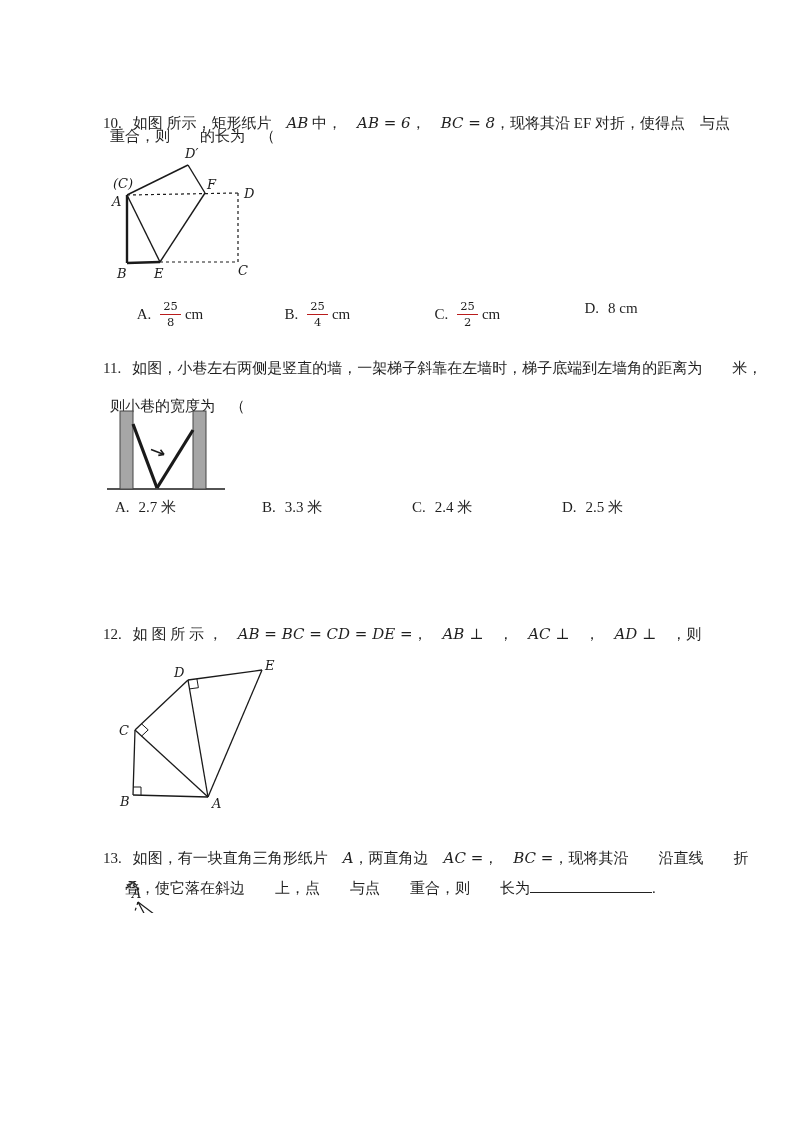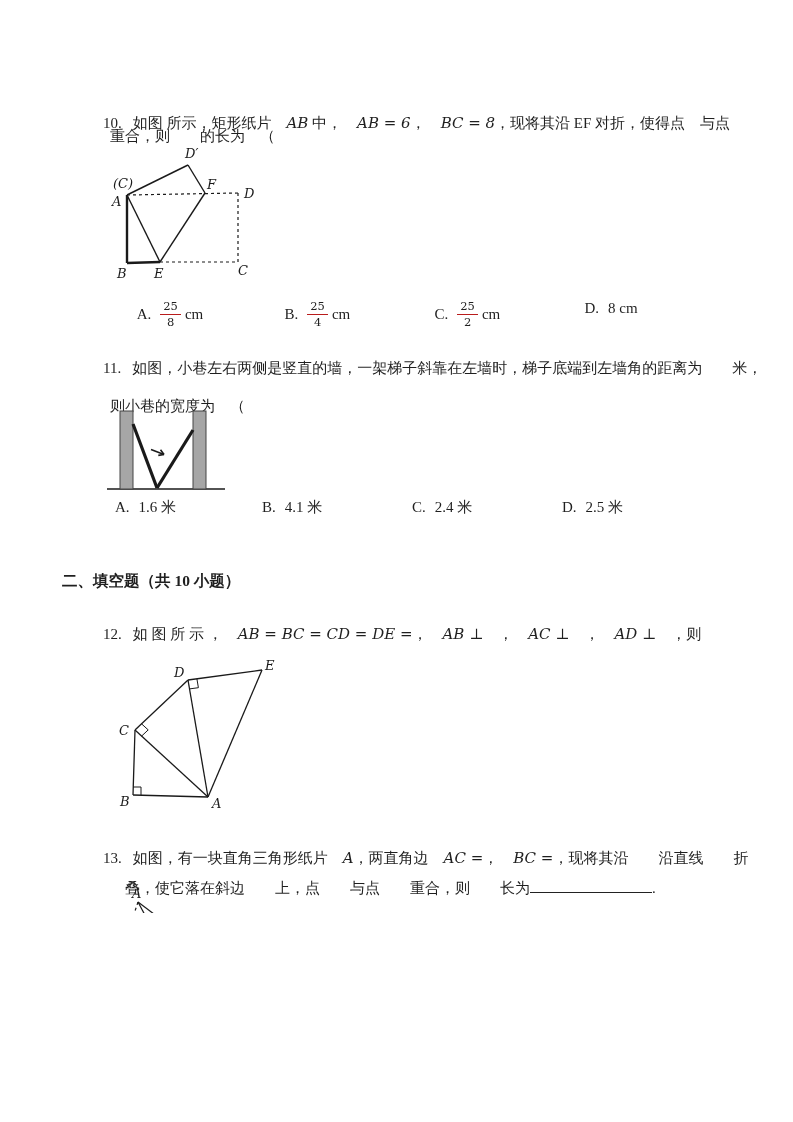--- a/index.html
+++ b/index.html
@@ -90,27 +90,26 @@
     <line x1="28" y1="16" x2="52" y2="80" stroke-width="3.2" stroke="#111"></line>
     <line x1="52" y1="80" x2="88" y2="22" stroke-width="3.2" stroke="#111"></line>
     <g>
       <line x1="46" y1="41.5" x2="59" y2="46.5" stroke-width="1.6"></line>
       <line x1="59" y1="46.5" x2="53.3" y2="47.4" stroke-width="1.6"></line>
       <line x1="59" y1="46.5" x2="55.5" y2="41.8" stroke-width="1.6"></line>
     </g>
   </svg>
 
   <div class="opts" style="top:498px;">
-    <span class="opt" style="left:115px;"><span class="olabel">A.</span><span>1.6</span> <span>米</span></span>
-    <span class="opt" style="left:262px;"><span class="olabel">B.</span><span>4.1</span> <span>米</span></span>
+    <span class="opt" style="left:115px;"><span class="olabel">A.</span><span>2.7</span> <span>米</span></span>
+    <span class="opt" style="left:262px;"><span class="olabel">B.</span><span>3.3</span> <span>米</span></span>
     <span class="opt" style="left:412px;"><span class="olabel">C.</span><span>2.4</span> <span>米</span></span>
     <span class="opt" style="left:562px;"><span class="olabel">D.</span><span>2.5</span> <span>米</span></span>
   </div>
 
-  <div class="section-header" style="top:571px;left:62px;">二、填空题（共 10 小题）</div>
 
   <div class="line" style="top:601px;left:88px;">
     <span class="qnum">12.</span><span class="cn">如 图 所 示 ，　</span><span class="math">AB = BC = CD = DE =</span><span class="cn">，　</span><span class="math">AB ⊥</span><span class="cn">　，　</span><span class="math">AC ⊥</span><span class="cn">　，　</span><span class="math">AD ⊥</span><span class="cn">　，则</span>
   </div>
 
   <svg class="fig" style="top:658px;left:115px;" width="165" height="155" viewBox="0 0 165 155">
     <g>
       <line x1="18" y1="137" x2="93" y2="139" stroke-width="1.3"></line>
       <line x1="18" y1="137" x2="20" y2="72" stroke-width="1.3"></line>
       <line x1="20" y1="72" x2="93" y2="139" stroke-width="1.3"></line>

